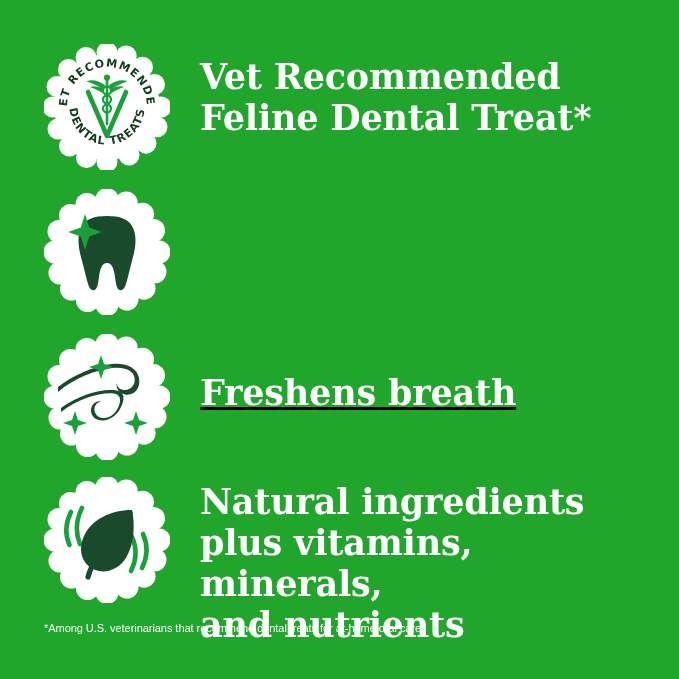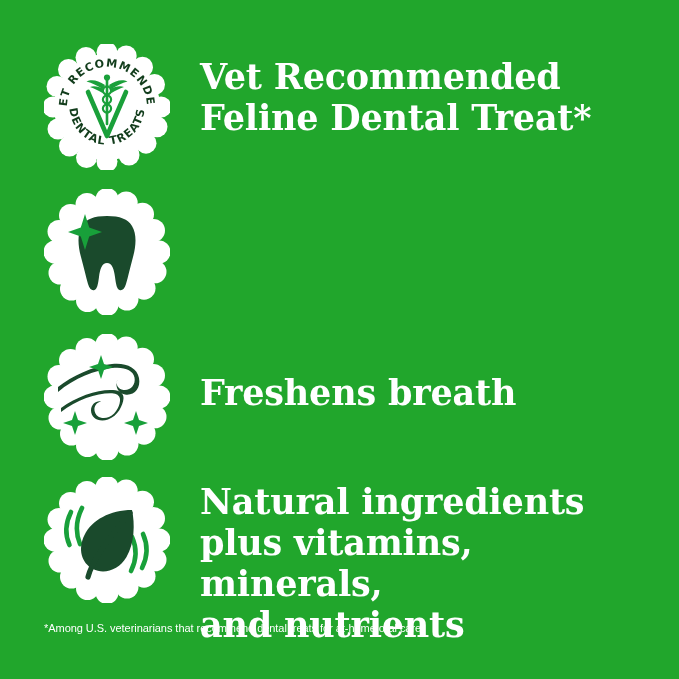--- a/index.html
+++ b/index.html
@@ -34,21 +34,21 @@
   .feature-row {
     position: absolute;
     display: flex;
     align-items: flex-start;
     left: 44px;
     width: 620px;
   }
 
   .row-1 { top: 44px; }
   .row-2 { top: 189px; }
-  .row-3 { top: 334px; }
+  .row-3 { top: 334px; text-decoration: underline; }
   .row-4 { top: 477px; }
 
   .badge-slot {
     flex: 0 0 auto;
     width: 126px;
     height: 126px;
     position: relative;
   }
 
   .badge-slot svg {

